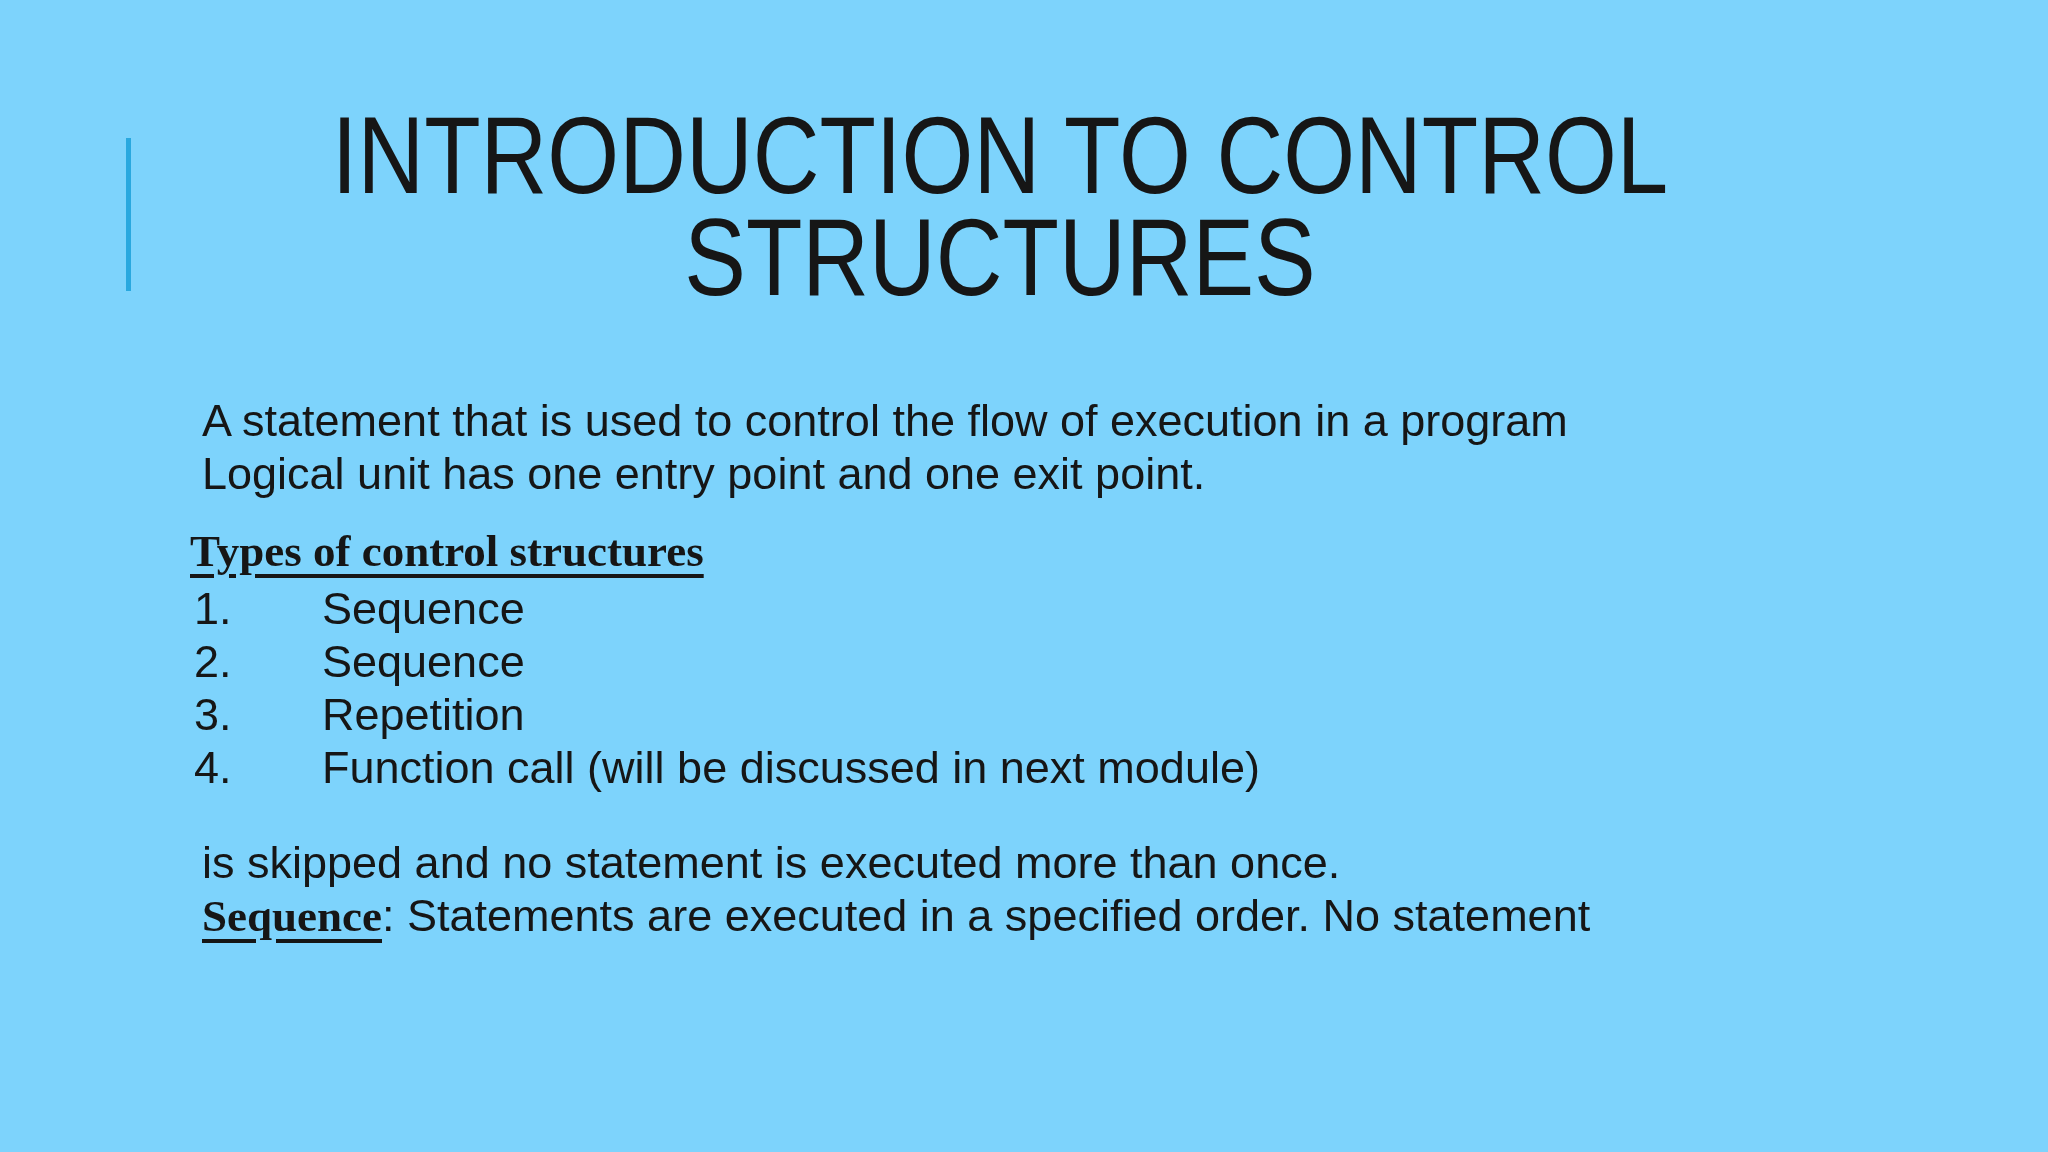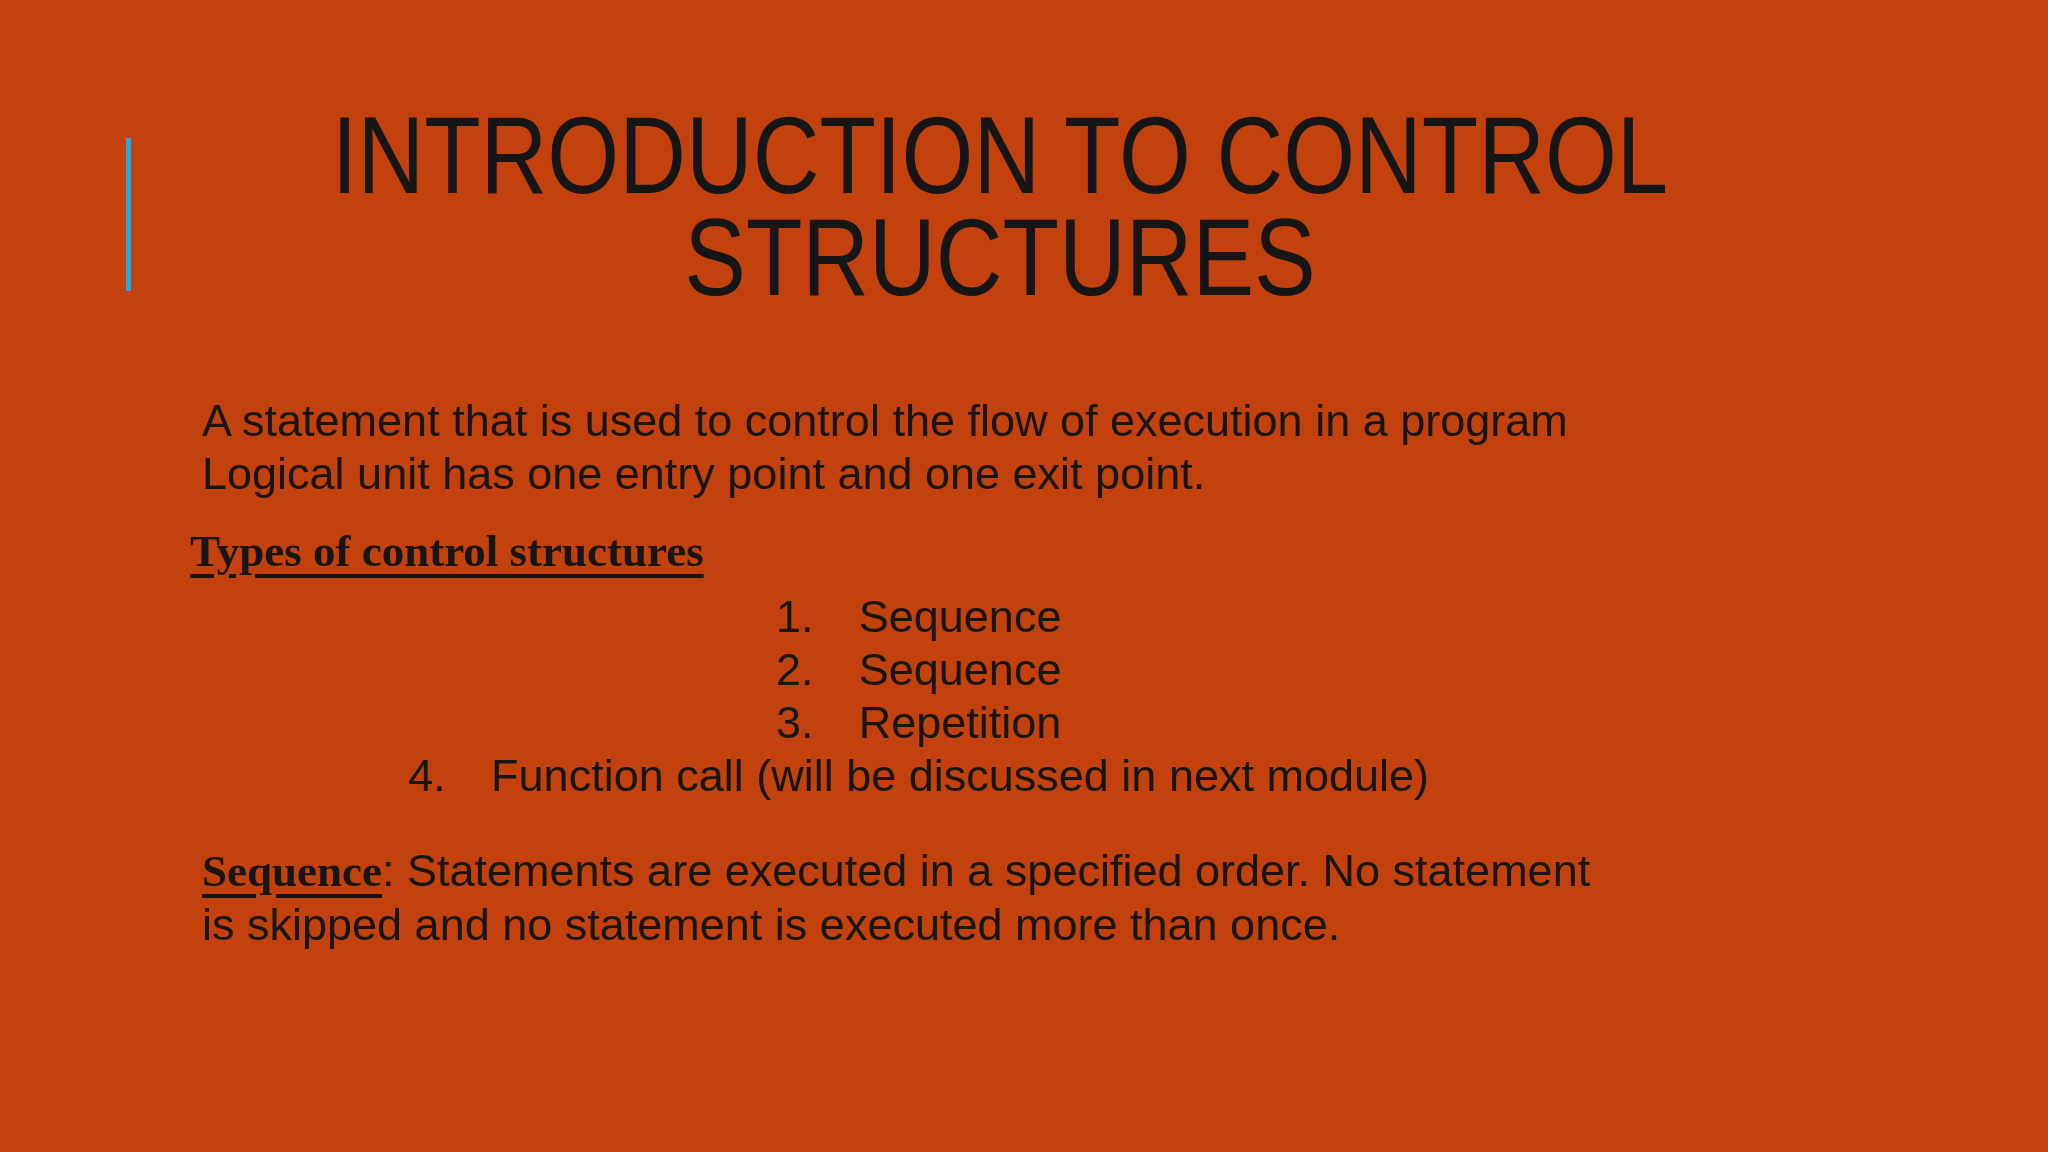--- a/index.html
+++ b/index.html
@@ -4,21 +4,21 @@
 <style>
   html, body {
     margin: 0;
     padding: 0;
     background: #ffffff;
   }
   .slide {
     position: relative;
     width: 2048px;
     height: 1152px;
-    background: #c2410c;
+    background: #7dd3fc;
     overflow: hidden;
     font-family: "Liberation Sans", sans-serif;
     color: #161616;
   }
   .accent-bar {
     position: absolute;
     left: 126px;
     top: 138px;
     width: 5px;
     height: 153px;
@@ -59,24 +59,23 @@
     white-space: nowrap;
   }
   .bu {
     font-weight: 700;
     text-decoration: underline;
     text-decoration-thickness: 4px;
     text-underline-offset: 8px;
     font-family: Liberation Serif, serif;
   }
   .types-list {
-    margin: 12px;
+    margin: 4px;
     padding: 0;
     list-style: none;
-    text-align: center;
   }
   .list-item { white-space: nowrap; }
   .num {
     display: inline-block;
     width: 128px;
   }
   .seq-para { margin-top: 42px; }
 </style>
 </head>
 <body>
@@ -110,18 +109,18 @@
       </li>
       <li class="list-item">
         <span class="num">3.</span><span>Repetition</span>
       </li>
       <li class="list-item">
         <span class="num">4.</span><span>Function call (will be discussed in next module)</span>
       </li>
     </ol>
 
     <p class="para seq-para">
+      <span class="line">is skipped and no statement is executed more than once.</span>
       <span class="line"><span class="bu">Sequence</span><span>: Statements are executed in a specified order. No statement</span></span>
-      <span class="line">is skipped and no statement is executed more than once.</span>
     </p>
 
   </div>
 </div>
 
 </body></html>

